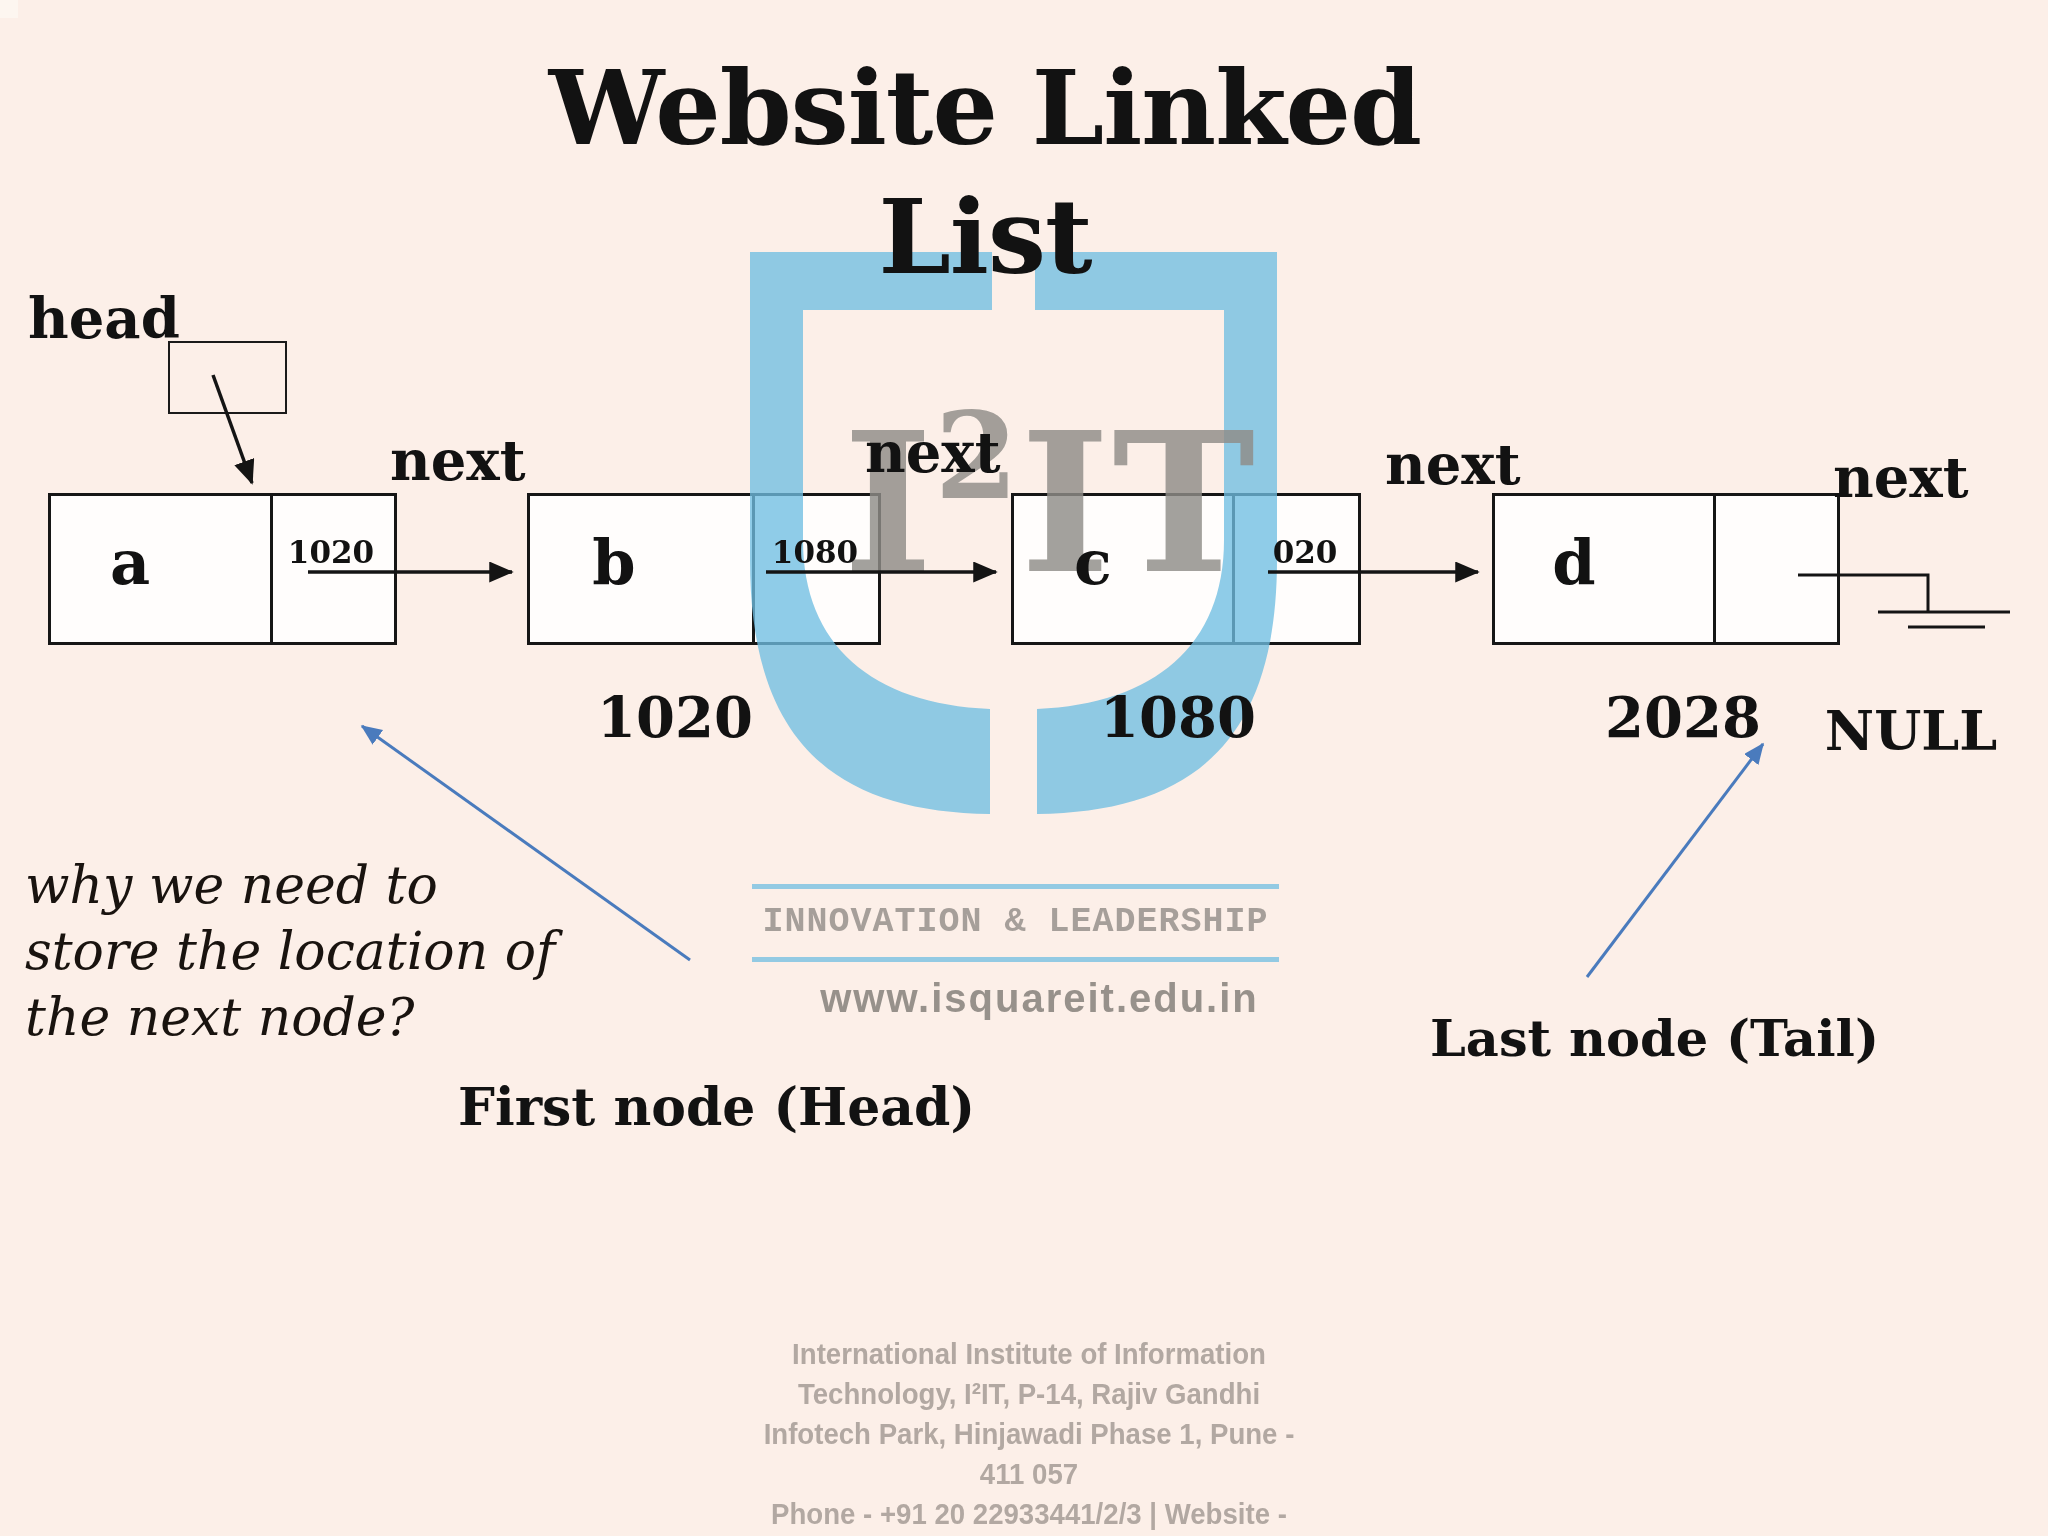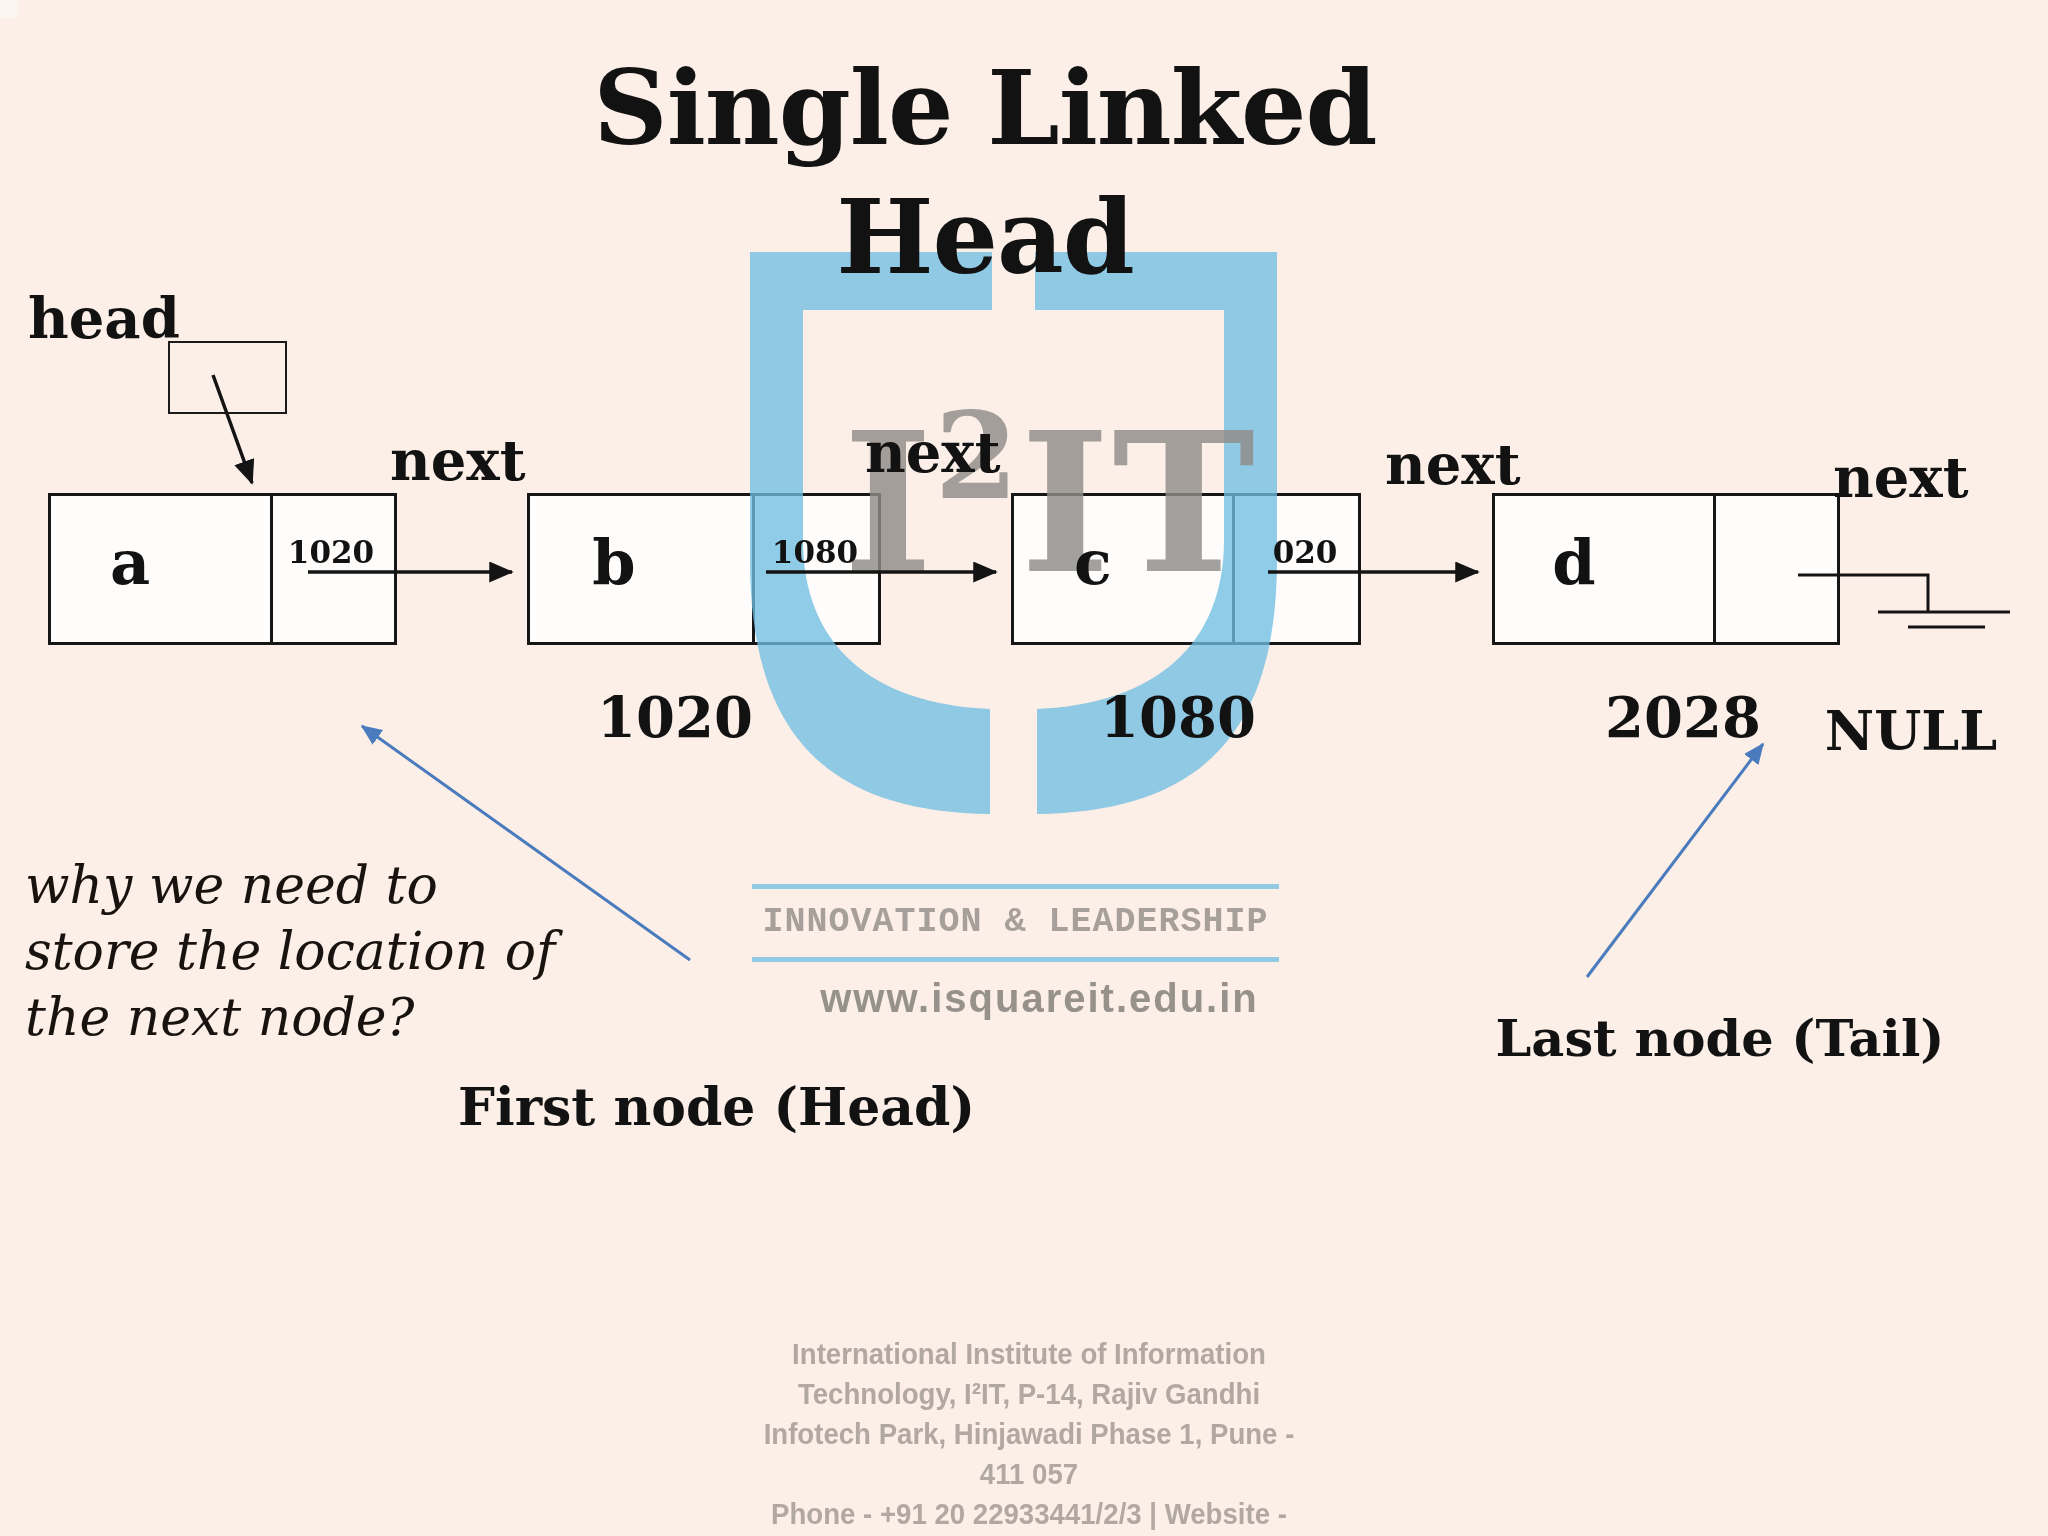--- a/index.html
+++ b/index.html
@@ -31,21 +31,21 @@
   .cell-label{top:526px;width:80px;text-align:center;font-size:62px;line-height:74px;z-index:4;}
   .ptr-label{top:534px;width:130px;text-align:center;font-size:31px;line-height:36px;z-index:4;}
   .next-label{top:432px;width:170px;text-align:left;font-size:56px;line-height:1;z-index:4;}
   .addr-label{top:684px;width:210px;text-align:center;font-size:56px;line-height:1.2;z-index:4;}
   .null-label{left:1806px;top:699px;width:210px;text-align:center;font-size:54px;line-height:1.2;z-index:4;}
 
   
   .question{left:25px;top:852px;font-family:"DejaVu Serif", serif;font-style:italic;
             font-weight:normal;font-size:52px;line-height:66px;color:#19130f;z-index:4;}
   .caption-first{left:458px;top:1076px;width:700px;text-align:left;font-size:52px;z-index:4;}
-  .caption-last{left:1430px;top:1008px;width:580px;text-align:center;font-size:51px;z-index:4;}
+  .caption-last{left:1430px;top:1008px;width:580px;text-align:left;font-size:51px;z-index:4;}
 
   
   .wm{z-index:2;pointer-events:none;}
   .wm-shield{left:0;top:0;}
   .wm-logo{left:843px;top:398px;font-size:192px;line-height:1.1;font-weight:bold;
            color:rgba(143,140,136,0.82);letter-spacing:2px;white-space:nowrap;}
   .wm-logo .sup{font-size:120px;vertical-align:super;position:relative;top:-8px;}
   .wm-line{left:752px;width:527px;height:5px;background:rgba(112,190,225,0.75);}
   .wm-line1{top:884px;}
   .wm-line2{top:957px;}
@@ -65,21 +65,21 @@
   
   .arrows-svg{left:0;top:0;z-index:3;pointer-events:none;}
 </style>
 </head>
 <body>
 
 <div id="canvas">
 
   <div class="abs corner-sq"></div>
 
-  <div class="abs serifbold title">Single Linked Head</div>
+  <div class="abs serifbold title">Website Linked List</div>
 
   <div class="abs serifbold head-label">head</div>
   <div class="abs head-box"></div>
 
   <div class="abs node" style="left:48px;width:349px;">
     <div class="divider" style="left:219px;"></div>
   </div>
   <div class="abs node" style="left:527px;width:354px;">
     <div class="divider" style="left:222px;"></div>
   </div>

